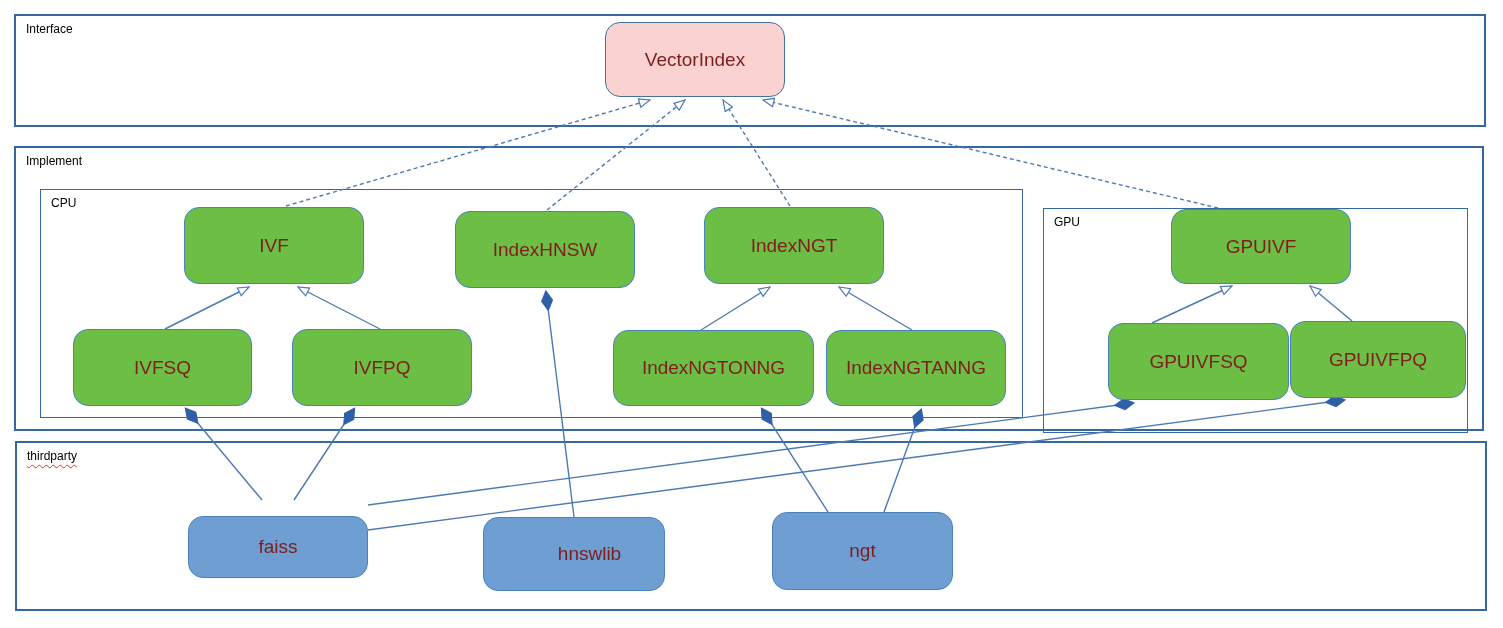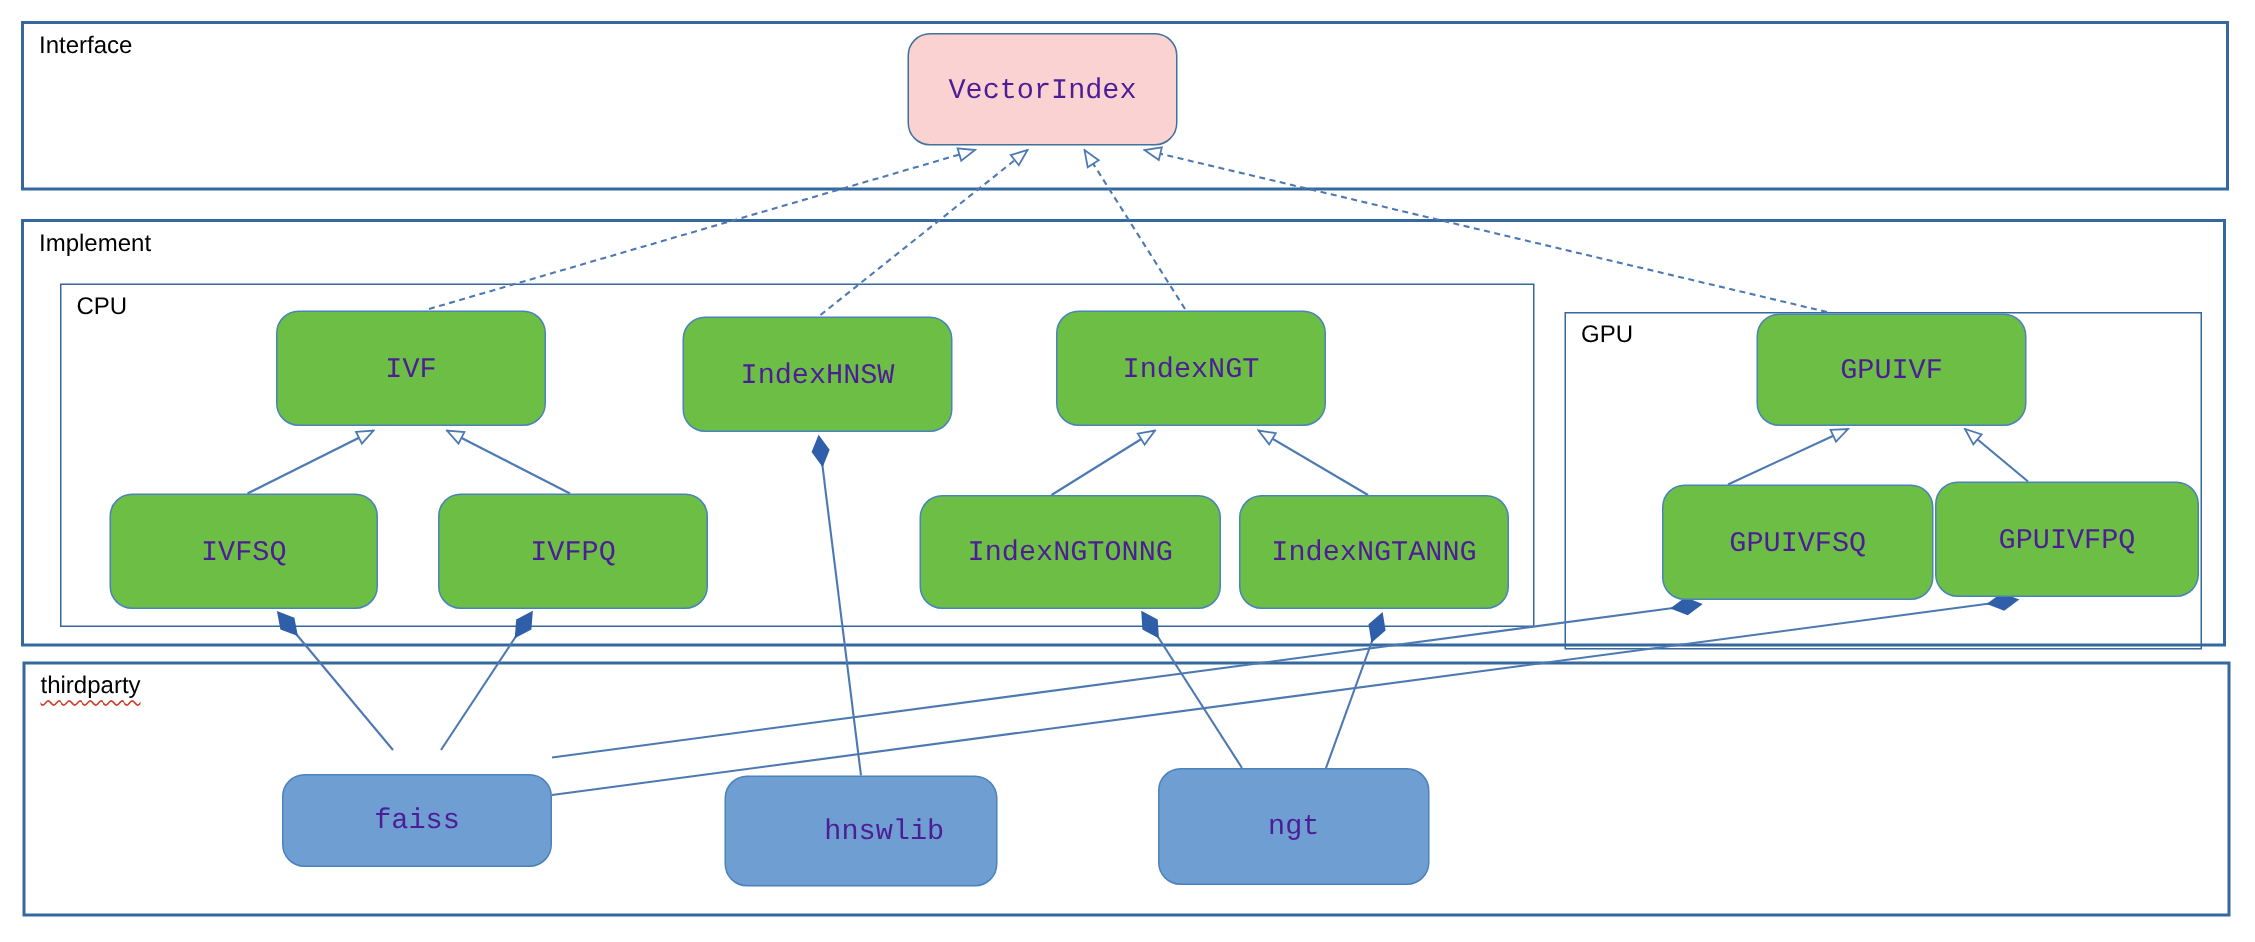--- a/index.html
+++ b/index.html
@@ -12,21 +12,21 @@
   }
   .group{
     position:absolute;
     border:2px solid #35689f;
     background:transparent;
     box-sizing:border-box;
   }
   .group .glabel{
     position:absolute;
     top:6px;left:10px;
-    font-size:16px;
+    font-size:12px;
     color:#000000;
     font-family:"Liberation Sans",sans-serif;
     white-space:nowrap;
   }
   .glabel.squiggle{
     text-decoration-line:underline;
     text-decoration-style:wavy;
     text-decoration-color:#d23a2a;
     text-decoration-thickness:1px;
     text-underline-offset:4px;
@@ -35,22 +35,22 @@
     position:absolute;left:0;top:0;
     width:1503px;height:628px;
     pointer-events:none;
   }
   .node{
     position:absolute;
     box-sizing:border-box;
     border-radius:15px;
     border:1.5px solid #41719c;
     display:flex;align-items:center;justify-content:center;
-    font-family:Liberation Mono, monospace;
-    font-size:19px;color:#4c1d95;
+    font-family:Liberation Sans, sans-serif;
+    font-size:19px;color:#7f1d1d;
     text-align:center;
   }
   .node.pink{background:#fad2d1;}
   .node.green{background:#6cbe45;border-color:#4a82bc;}
   .node.blue{background:#6f9ed3;border-color:#4a82bc;}
   .edge{stroke:#4d79b3;stroke-width:1.4;fill:none;}
   .edge.dashed{stroke-dasharray:4 3;}
 </style>
 </head>
 <body>

